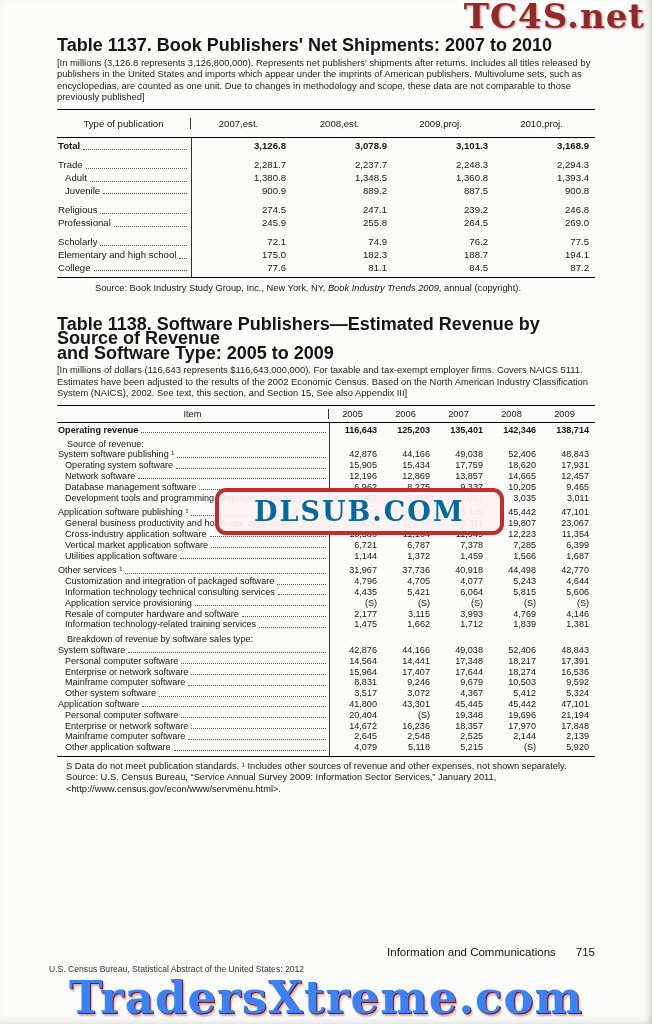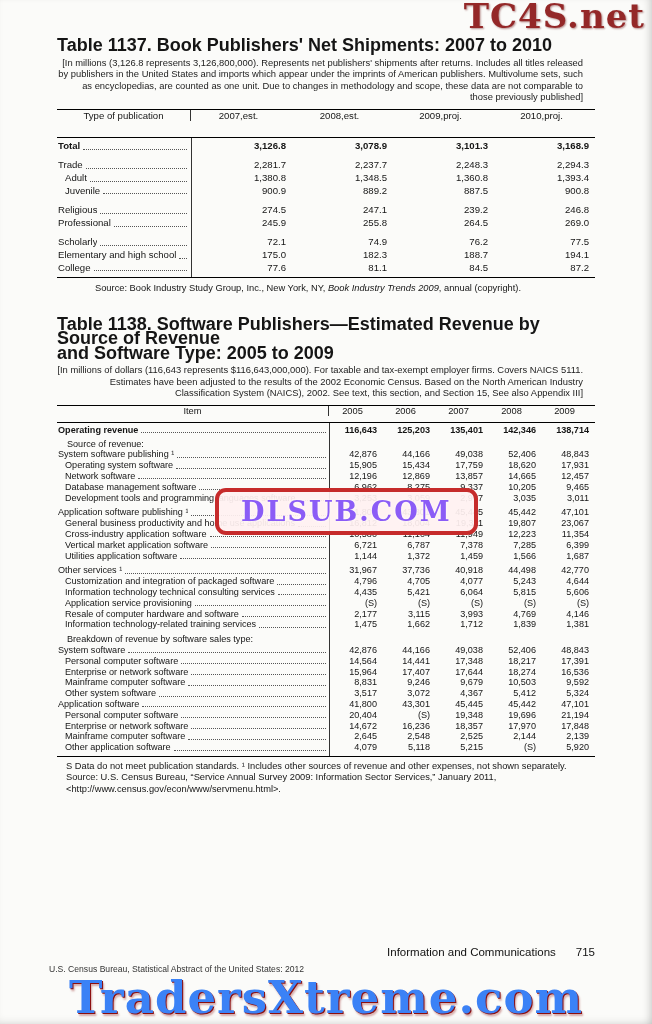--- a/index.html
+++ b/index.html
@@ -9,24 +9,24 @@
     margin:0 auto;
     background:#fbfbf9;
     font-family:"Liberation Sans",sans-serif;
     color:#151515;
     overflow:hidden;
     box-shadow:inset -7px 0 9px -5px rgba(0,0,0,.18), inset 0 -6px 8px -5px rgba(0,0,0,.12);
   }
   .content{position:absolute;left:57px;top:38px;width:538px;}
 
   .ttitle{font-size:18px;font-weight:bold;line-height:14.5px;margin:0 0 4px 0;}
-  .tnote{font-size:9.4px;line-height:11.6px;color:#1c1c1c;margin:0 12px 6px 0;text-align:right;}
+  .tnote{font-size:9.4px;line-height:11.6px;color:#1c1c1c;margin:0 0 6px 0;}
 
   .t{width:538px;border-top:1.5px solid #000;border-bottom:1.4px solid #000;box-sizing:border-box;}
-  .thead{display:flex;border-bottom:1px solid #000;align-items:flex-start;}
+  .thead{display:flex;border-bottom:1px solid #000;align-items:center;}
   .thead .stubh{border-right:1px solid #333;display:flex;align-items:center;justify-content:center;box-sizing:border-box;}
   .thead .vcol{display:flex;flex-direction:row;justify-content:center;}
   .vcol{text-align:right;padding-right:6px;box-sizing:border-box;flex:none;}
 
   .tbody{position:relative;padding:2px 0 3px 0;}
   .tbody::before{content:"";position:absolute;top:0;bottom:0;left:var(--stubw);border-left:1px solid #333;}
 
   .trow{display:flex;height:var(--rh);}
   .trow.sp{height:var(--sph);}
   .trow.sp-s{height:3px;}
@@ -60,23 +60,23 @@
   .wm-top{
     position:absolute;top:-4px;right:7px;
     font-family:"DejaVu Serif",serif;font-weight:bold;font-size:34px;
     color:#8f1d1d;letter-spacing:1px;opacity:.95;
     text-shadow:1px 1px 2px rgba(90,0,0,.45);
   }
   .wm-center{
     position:absolute;top:488px;left:215px;
     border:4px solid #c62b2b;border-radius:11px;
     background:rgba(255,241,241,.93);
-    padding:4px 22px;
+    padding:4px 35px;
     font-family:"DejaVu Serif",serif;font-weight:bold;font-size:27px;
-    color:#8b5cf6;letter-spacing:2px;
+    color:#0369a1;letter-spacing:2px;
     text-shadow:0 0 3px #fff;
   }
   .wm-bottom{
     position:absolute;bottom:0px;left:50%;transform:translateX(-50%);
     font-family:"DejaVu Serif",serif;font-weight:bold;font-size:45px;
     color:#3b82f6;white-space:nowrap;letter-spacing:1px;
     text-shadow:1px 1px 0 #8c0f0f, 2px 3px 2px rgba(140,15,15,.35);
   }
 </style>
 </head>

